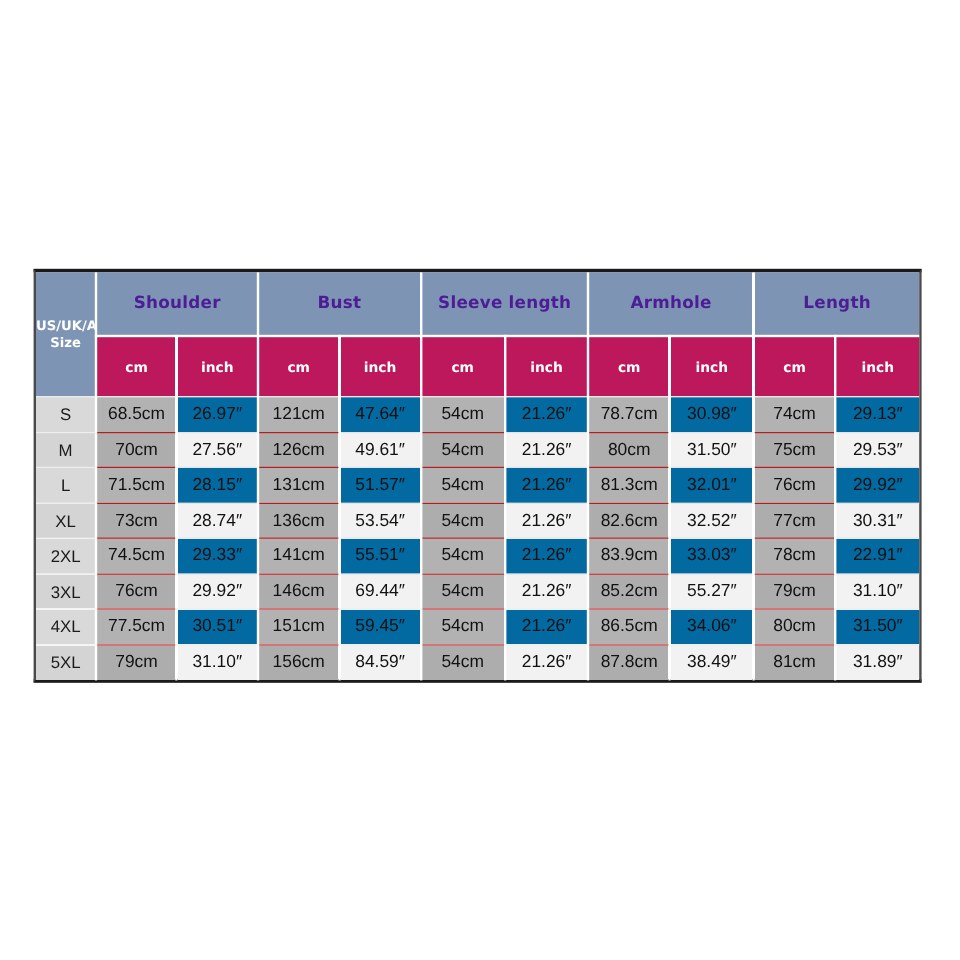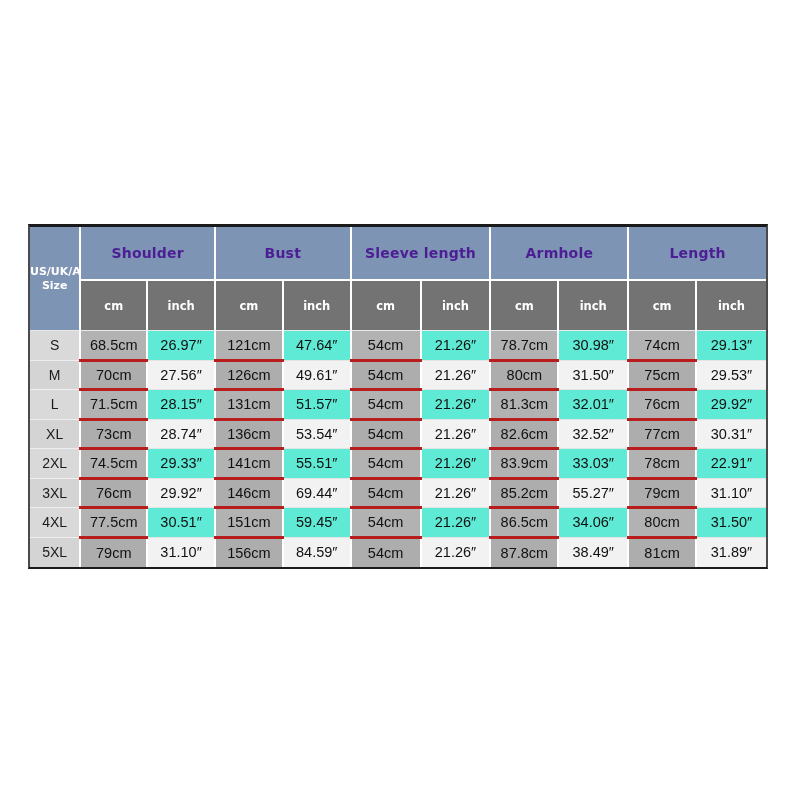--- a/index.html
+++ b/index.html
@@ -55,21 +55,21 @@
     font-weight: bold;
     font-size: 14px;
     letter-spacing: 0.2px;
     border-right: 2px solid #ffffff;
     border-bottom: 2px solid #ffffff;
     height: 52px;
   }
   .hdr-group.last { border-right: none; }
 
   .hdr-sub {
-    background: #737373;
+    background: #be185d;
     color: #ffffff;
     font-family: "DejaVu Sans", sans-serif;
     font-weight: bold;
     font-size: 11.5px;
     border-right: 2px solid #ffffff;
     border-bottom: 1px solid #e9e9e9;
     height: 49px;
   }
   .hdr-sub.last { border-right: none; }
 
@@ -97,27 +97,27 @@
     border-bottom: 1px solid #eeeeee;
     border-right: 2px solid #ffffff;
   }
   tbody tr:nth-child(even) td.c-size { background: #d4d4d4; }
 
   td.c-cm {
     background: #b2b2b2;
     color: #111111;
     font-size: 14.5px;
     font-family: "Liberation Sans", sans-serif;
-    border-bottom: 3px solid #b91c1c;
+    border-bottom: 1px solid #b91c1c;
     border-right: 2px solid #ffffff;
   }
   tbody tr:nth-child(even) td.c-cm { background: #adadad; }
 
   td.c-inch {
-    background: #5eead4;
+    background: #0369a1;
     color: #111111;
     font-size: 14.5px;
     font-family: "Liberation Sans", sans-serif;
     border-bottom: 1px solid #e4e4e4;
     border-right: 2px solid #ffffff;
   }
   tbody tr:nth-child(even) td.c-inch { background: #f2f2f2; }
 
   td.last { border-right: none; }
   tbody tr:last-child td { border-bottom: none; }

